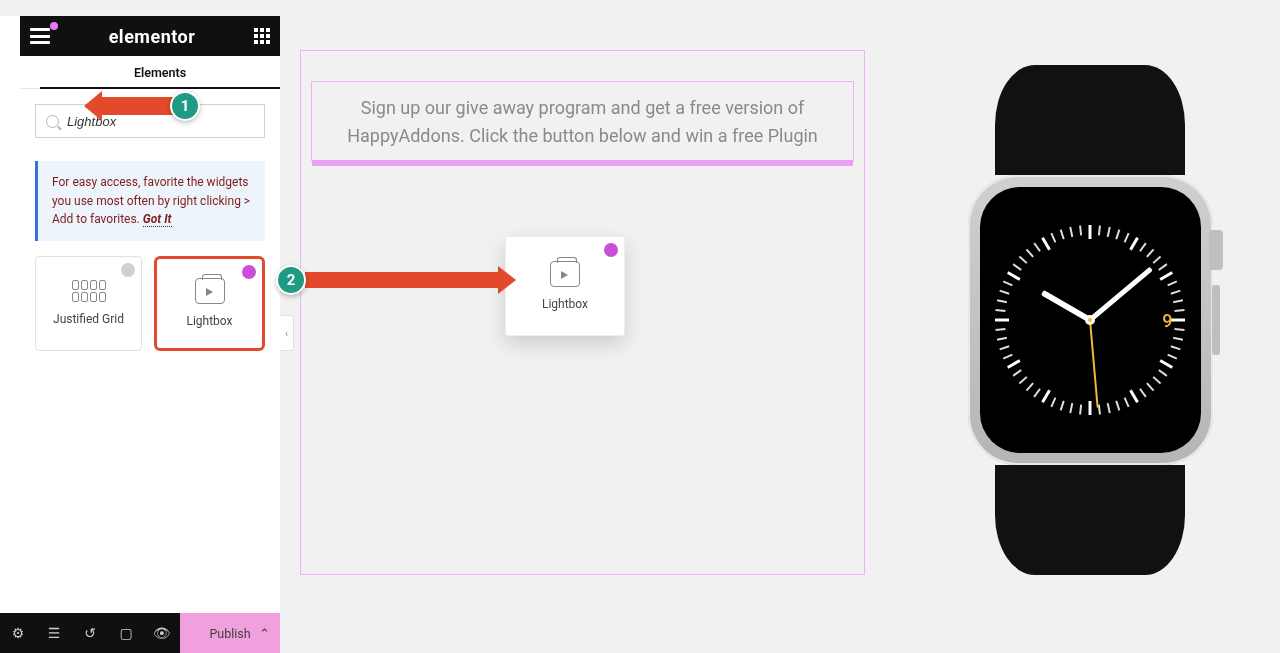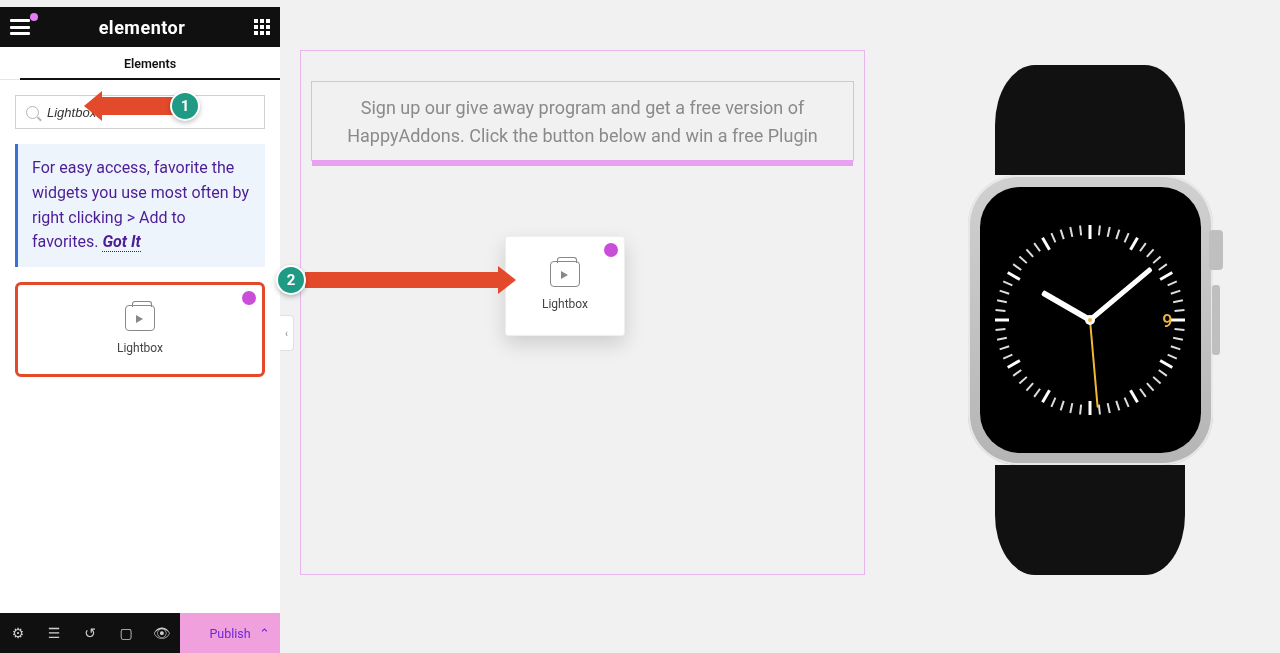--- a/index.html
+++ b/index.html
@@ -1,39 +1,39 @@
 <!DOCTYPE html>
 <html><head>
 <meta charset="utf-8">
 <style>
 * { box-sizing: border-box; margin: 0; padding: 0; }
 body { font-family: -apple-system, BlinkMacSystemFont, "Segoe UI", Roboto, Helvetica, Arial, sans-serif; background: #f1f1f2; width: 1280px; height: 653px; overflow: hidden; position: relative; }
 
 
-.panel { position: absolute; top: 7px; left: 0; width: 280px; height: 613px; background: #ffffff; display: flex; flex-direction: column; }
+.panel { position: absolute; top: 16px; left: 0; width: 280px; height: 613px; background: #ffffff; display: flex; flex-direction: column; padding-left: 20px; }
 .panel-header { height: 40px; background: #101010; display: flex; align-items: center; justify-content: space-between; padding: 0 10px; position: relative; }
 .hamburger { width: 20px; height: 16px; display: flex; flex-direction: column; justify-content: space-between; cursor: pointer; position: relative; }
 .hamburger span { display: block; height: 3px; background: #fff; border-radius: 1px; }
 .hamburger-dot { position: absolute; top: -6px; right: -8px; width: 8px; height: 8px; border-radius: 50%; background: #e879f9; }
 .brand { color: #fff; font-weight: 700; font-size: 18px; letter-spacing: .5px; }
 .apps-icon { width: 16px; height: 16px; display: grid; grid-template-columns: repeat(3, 4px); grid-template-rows: repeat(3, 4px); gap: 2px; cursor: pointer; }
 .apps-icon span { background: #fff; }
 
 .tabs { display: flex; height: 33px; border-bottom: 1px solid #e5e5e5; }
 .tab { flex: 1; display: flex; align-items: center; justify-content: center; font-size: 12.5px; color: #555; cursor: pointer; position: relative; }
 .tab.active { font-weight: 600; color: #111; margin-left: 20px; }
 .tab.active::after { content: ""; position: absolute; left: 0; right: 0; bottom: -1px; height: 2px; background: #111; }
 
 .search-wrap { padding: 15px; }
 .search { display: flex; align-items: center; border: 1px solid #d0d0d0; height: 34px; padding: 0 10px; gap: 8px; }
 .search-icon { width: 13px; height: 13px; border: 1.5px solid #b5b5b5; border-radius: 50%; position: relative; }
 .search-icon::after { content: ""; position: absolute; width: 5px; height: 1.5px; background: #b5b5b5; bottom: -2px; right: -4px; transform: rotate(45deg); }
 .search input { border: none; outline: none; flex: 1; font-size: 13px; font-style: italic; color: #333; }
 
-.notice { margin: 0 15px 15px 15px; border-left: 3px solid #3a6fd8; background: #eef4fb; padding: 12px 14px; font-size: 16px; line-height: 1.55; color: #4c1d95; }
+.notice { margin: 8px 15px 15px 15px; border-left: 3px solid #3a6fd8; background: #eef4fb; padding: 12px 14px; font-size: 12px; line-height: 1.55; color: #7f1d1d; }
 .notice .got-it { font-weight: 700; font-style: italic; border-bottom: 1px dotted #333; cursor: pointer; }
 
 .widgets { display: flex; gap: 12px; padding: 0 15px; }
 .widget { flex: 1; border: 1px solid #e2e2e2; border-radius: 4px; height: 95px; display: flex; flex-direction: column; align-items: center; justify-content: center; gap: 10px; position: relative; cursor: grab; }
 .widget.highlighted { border: 3px solid #e24a2b; border-radius: 6px; }
 .widget-badge { position: absolute; top: 6px; right: 6px; width: 14px; height: 14px; border-radius: 50%; }
 .widget-badge.gray { background: #d0d0d0; }
 .widget-badge.pink { background: #c94fd8; }
 .widget-label { font-size: 12px; color: #444; }
 .grid-icon { width: 34px; height: 22px; display: grid; grid-template-columns: repeat(4, 1fr); grid-template-rows: repeat(2, 1fr); gap: 2px; }
@@ -41,21 +41,21 @@
 .lightbox-icon { width: 30px; height: 26px; border: 1.4px solid #888; border-radius: 4px; position: relative; }
 .lightbox-icon::before { content: ""; position: absolute; top: -5px; left: 6px; width: 18px; height: 5px; border: 1.4px solid #888; border-bottom: none; border-radius: 3px 3px 0 0; }
 .lightbox-icon::after { content: ""; position: absolute; top: 9px; left: 10px; width: 0; height: 0; border-left: 7px solid #888; border-top: 4px solid transparent; border-bottom: 4px solid transparent; }
 
 .collapse-handle { position: absolute; left: 280px; top: 315px; width: 14px; height: 36px; background: #fff; border: 1px solid #e0e0e0; border-left: none; display: flex; align-items: center; justify-content: center; cursor: pointer; border-radius: 0 4px 4px 0; font-size: 10px; color: #888; }
 
 
 .bottom-bar { position: absolute; left: 0; bottom: 0; width: 280px; height: 40px; background: #101010; display: flex; align-items: center; }
 .bb-icons { display: flex; align-items: center; height: 100%; }
 .bb-icon { width: 36px; height: 40px; display: flex; align-items: center; justify-content: center; color: #ccc; cursor: pointer; font-size: 14px; }
-.bb-publish { flex: 1; height: 100%; background: #f0a0dc; display: flex; align-items: center; justify-content: center; gap: 24px; color: #6d28d9; font-size: 12.5px; cursor: pointer; position: relative; }
+.bb-publish { flex: 1; height: 100%; background: #f0a0dc; display: flex; align-items: center; justify-content: center; gap: 24px; color: #404040; font-size: 12.5px; cursor: pointer; position: relative; }
 .bb-caret { position: absolute; right: 10px; font-size: 13px; }
 
 
 .canvas { position: absolute; left: 300px; top: 50px; width: 960px; height: 530px; }
 .section-frame { border: 1px solid #e9b5ef; padding: 0; width: 565px; height: 525px; }
 .heading { text-align: center; font-size: 46px; font-weight: 800; color: #1a1a1a; margin-top: 70px; letter-spacing: .5px; }
 .paragraph-box { margin: 30px 10px 0 10px; border: 1px solid #e9b5ef; padding: 12px 10px 10px 10px; text-align: center; color: #8a8a8a; font-size: 18px; line-height: 1.55; position: relative; }
 .paragraph-box::after { content: ""; position: absolute; left: 0; right: 0; bottom: -6px; height: 6px; background: #e8a1f1; }
 
 
@@ -125,20 +125,34 @@
       <input type="text" value="Lightbox" style="">
     </div>
   </div>
 
   <div class="notice">
     <span>For easy access, favorite the widgets you use most often by right clicking &gt; Add to favorites.</span>
     <span class="got-it">Got It</span>
   </div>
 
   <div class="widgets">
+    <div class="widget">
+      <div class="widget-badge gray"></div>
+      <div class="grid-icon">
+        <span></span>
+          <span></span>
+          <span></span>
+          <span></span>
+          <span></span>
+          <span></span>
+          <span></span>
+          <span></span>
+      </div>
+      <div class="widget-label">Justified Grid</div>
+    </div>
     <div class="widget highlighted">
       <div class="widget-badge pink"></div>
       <div class="lightbox-icon"></div>
       <div class="widget-label">Lightbox</div>
     </div>
   </div>
 </div>
 
 <div class="collapse-handle">
   <span>‹</span>

